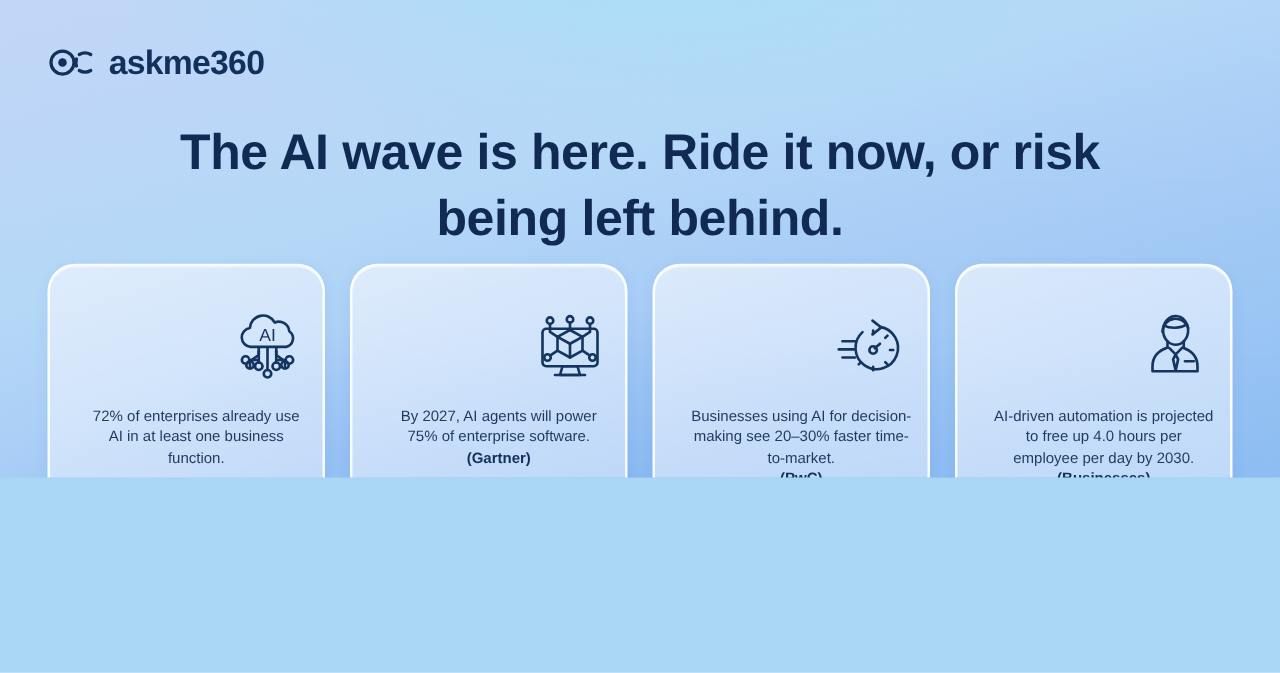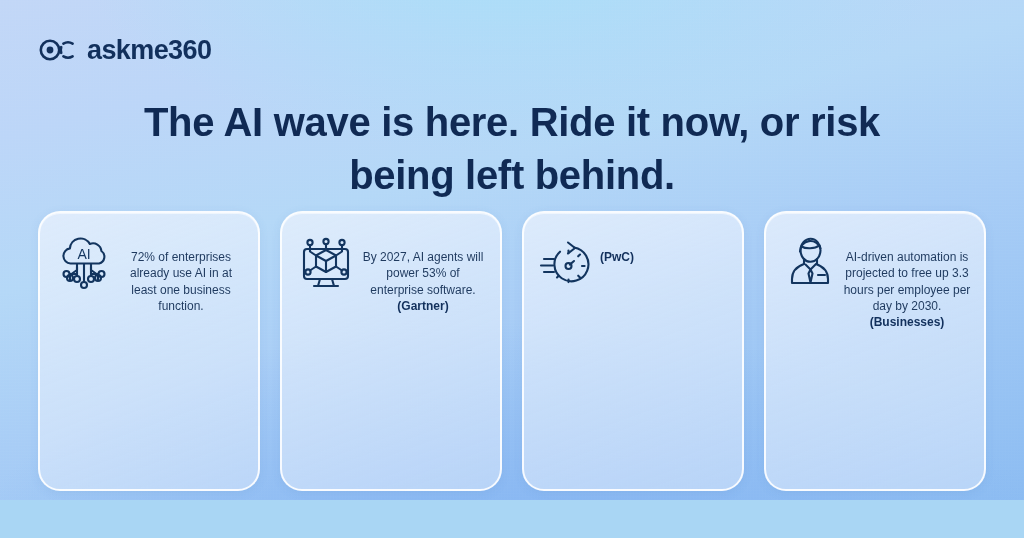--- a/index.html
+++ b/index.html
@@ -10,21 +10,21 @@
     width: 1024px;
     height: 538px;
     overflow: hidden;
     font-family: "Liberation Sans", sans-serif;
     background: #a9d6f4;
   }
 
   .poster {
     position: relative;
     width: 1024px;
-    height: 500px;
+    height: 382px;
     box-sizing: border-box;
     background:
       radial-gradient(ellipse 60% 55% at 50% -8%, rgba(168,223,248,0.95) 0%, rgba(168,223,248,0.0) 70%),
       radial-gradient(ellipse 75% 70% at 50% 115%, rgba(130,178,242,0.92) 0%, rgba(130,178,242,0.0) 72%),
       linear-gradient(165deg, #c2d7f7 0%, #bcd6f8 18%, #b4d8f7 38%, #a8cdf6 58%, #9bc5f4 78%, #8cbcf2 100%);
     overflow: hidden;
   }
 
   
   .grain {
@@ -86,23 +86,23 @@
     gap: 20px;
   }
   .card {
     flex: 1 1 0;
     box-sizing: border-box;
     border-radius: 22px;
     border: 2px solid rgba(255,255,255,0.88);
     background: linear-gradient(160deg, rgba(233,241,253,0.78) 0%, rgba(224,236,252,0.68) 45%, rgba(213,229,251,0.60) 100%);
     box-shadow: 0 2px 10px rgba(70,115,180,0.10), inset 0 1px 0 rgba(255,255,255,0.55);
     display: flex;
-    flex-direction: row;
-    align-items: flex-start;
-    padding: 20px 12px 18px;
+    flex-direction: column;
+    align-items: flex-end;
+    padding: 34px 12px 18px;
   }
   .card-icon {
     width: 64px;
     height: 62px;
     display: block;
     flex: none;
   }
   .card-text {
     margin: 16px 0 0;
     text-align: center;
@@ -181,21 +181,21 @@
           <path d="M22 33.5 l-6 4"></path>
           <path d="M42 33.5 l6 4"></path>
           <circle cx="32" cy="8.5" r="2.6"></circle>
           <circle cx="16" cy="9.5" r="2.6"></circle>
           <circle cx="48" cy="9.5" r="2.6"></circle>
           <circle cx="14" cy="39" r="2.6"></circle>
           <circle cx="50" cy="39" r="2.6"></circle>
         </g>
       </svg>
       <p class="card-text">
-        <span>By 2027, AI agents will power 53% of enterprise software.</span>
+        <span>By 2027, AI agents will power 75% of enterprise software.</span>
         <span class="card-source">(Gartner)</span>
       </p>
     </div>
 
     <div class="card">
       <svg class="card-icon" viewBox="0 0 64 62">
         <g fill="none" stroke="#13355f" stroke-width="2.1" stroke-linecap="round" stroke-linejoin="round">
           <path d="M38 14.5 a17 17 0 1 1 -14 4.2"></path>
           <path d="M32 9.5 l7 5.5 l-7 5.5"></path>
           <path d="M38 28 l-4.2 3.6"></path>
@@ -205,38 +205,39 @@
           <path d="M32.5 46.5 v2.6"></path>
           <path d="M42.2 23.3 l1.8 -1.8"></path>
           <path d="M42.2 42.7 l1.8 1.8"></path>
           <path d="M22.8 42.7 l-1.8 1.8"></path>
           <path d="M8 26 h10"></path>
           <path d="M5 32.5 h12"></path>
           <path d="M8 39 h10"></path>
         </g>
       </svg>
       <p class="card-text">
+        <span>Businesses using AI for decision-making see 20–30% faster time-to-market.</span>
         <span class="card-source">(PwC)</span>
       </p>
     </div>
 
     <div class="card">
       <svg class="card-icon" viewBox="0 0 64 62">
         <g fill="none" stroke="#13355f" stroke-width="2.1" stroke-linecap="round" stroke-linejoin="round">
           <path d="M22 18.5 a10.5 10.5 0 0 1 20.5 -3.2"></path>
           <path d="M22.5 17 a10 11.5 0 0 0 20 0.6 a10 11.5 0 0 0 -20 -0.6 z"></path>
           <path d="M23.5 13.5 c4 2.4 13 2.6 18 -1.2"></path>
           <path d="M26 26 v5"></path>
           <path d="M39 26 v5"></path>
           <path d="M26 31 c-7 2.5 -12 7.5 -12 15 v4 h36 v-4 c0 -7.5 -5 -12.5 -12 -15"></path>
           <path d="M27.5 31.5 l5 5 l5 -5"></path>
           <path d="M32.5 36.5 l-2 4 l2 9 l2 -9 z"></path>
           <path d="M40 42 h7"></path>
         </g>
       </svg>
       <p class="card-text">
-        <span>AI-driven automation is projected to free up 3.3 hours per employee per day by 2030.</span>
+        <span>AI-driven automation is projected to free up 4.0 hours per employee per day by 2030.</span>
         <span class="card-source">(Businesses)</span>
       </p>
     </div>
 
   </div>
 </div>
 
 </body></html>

